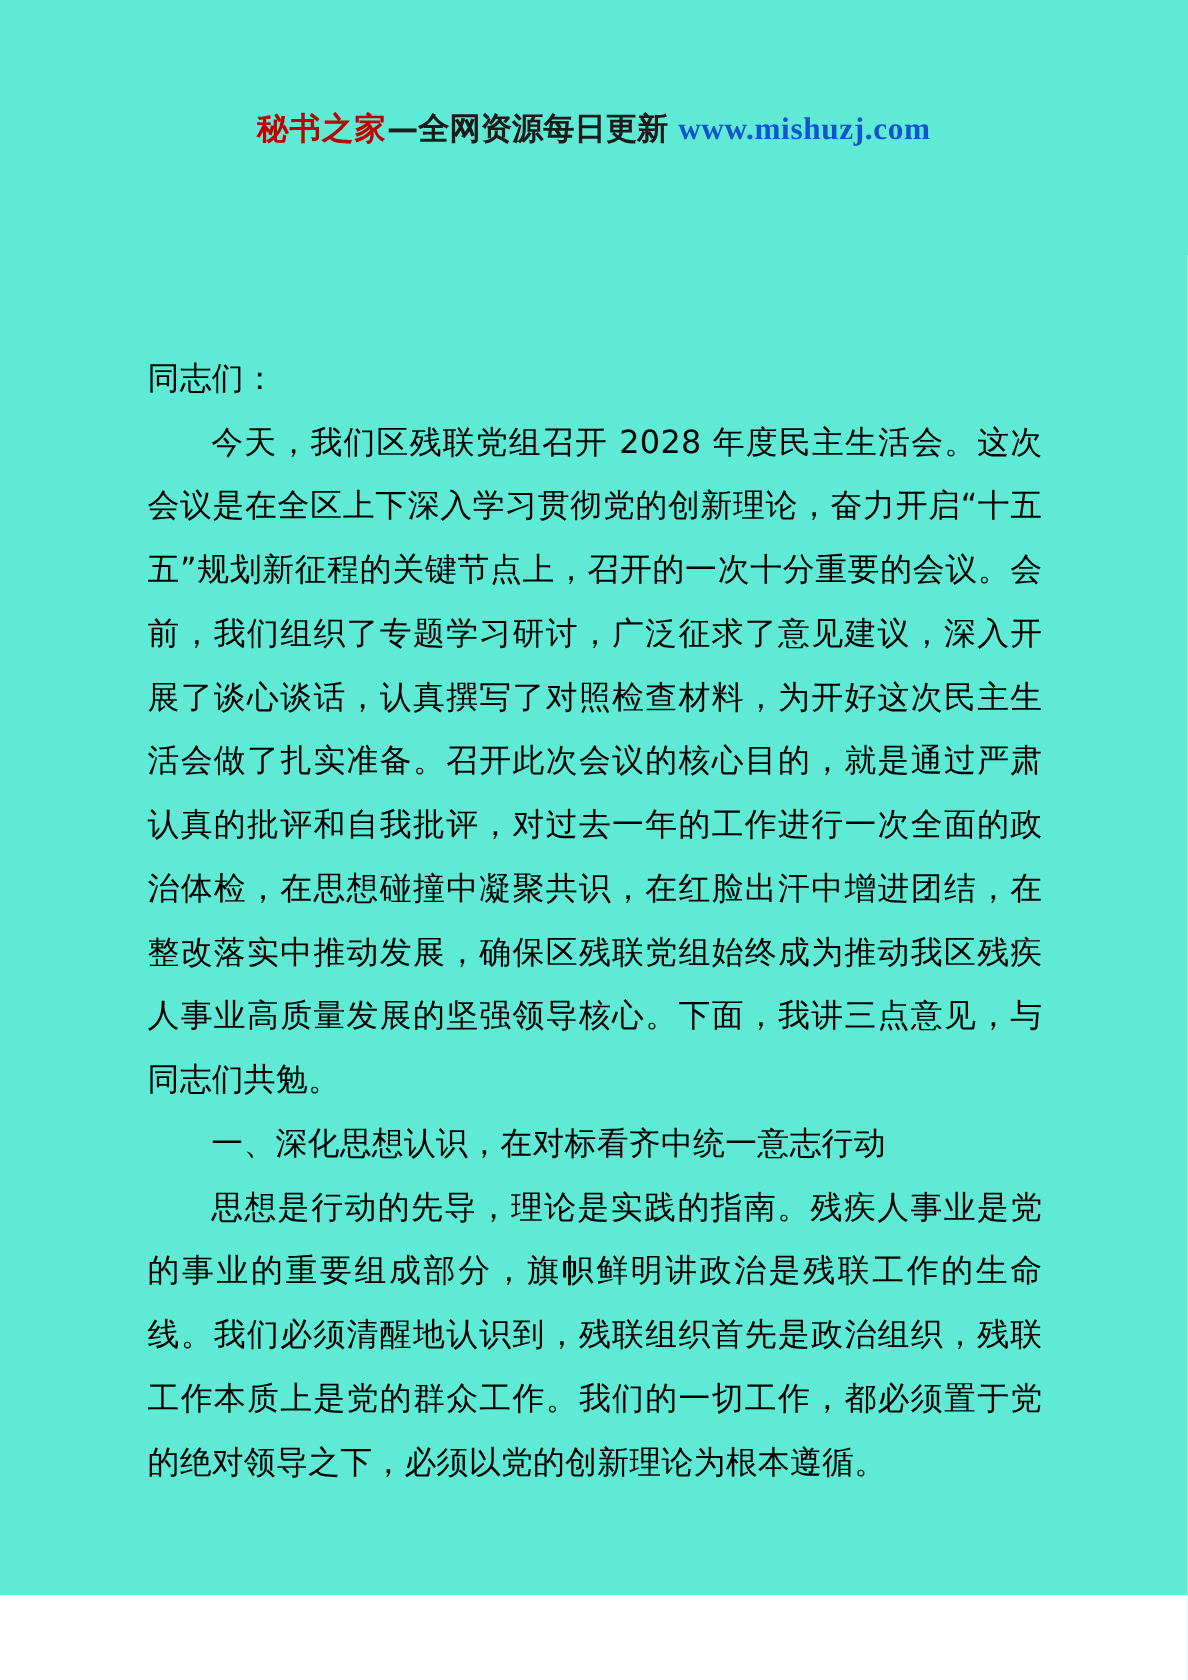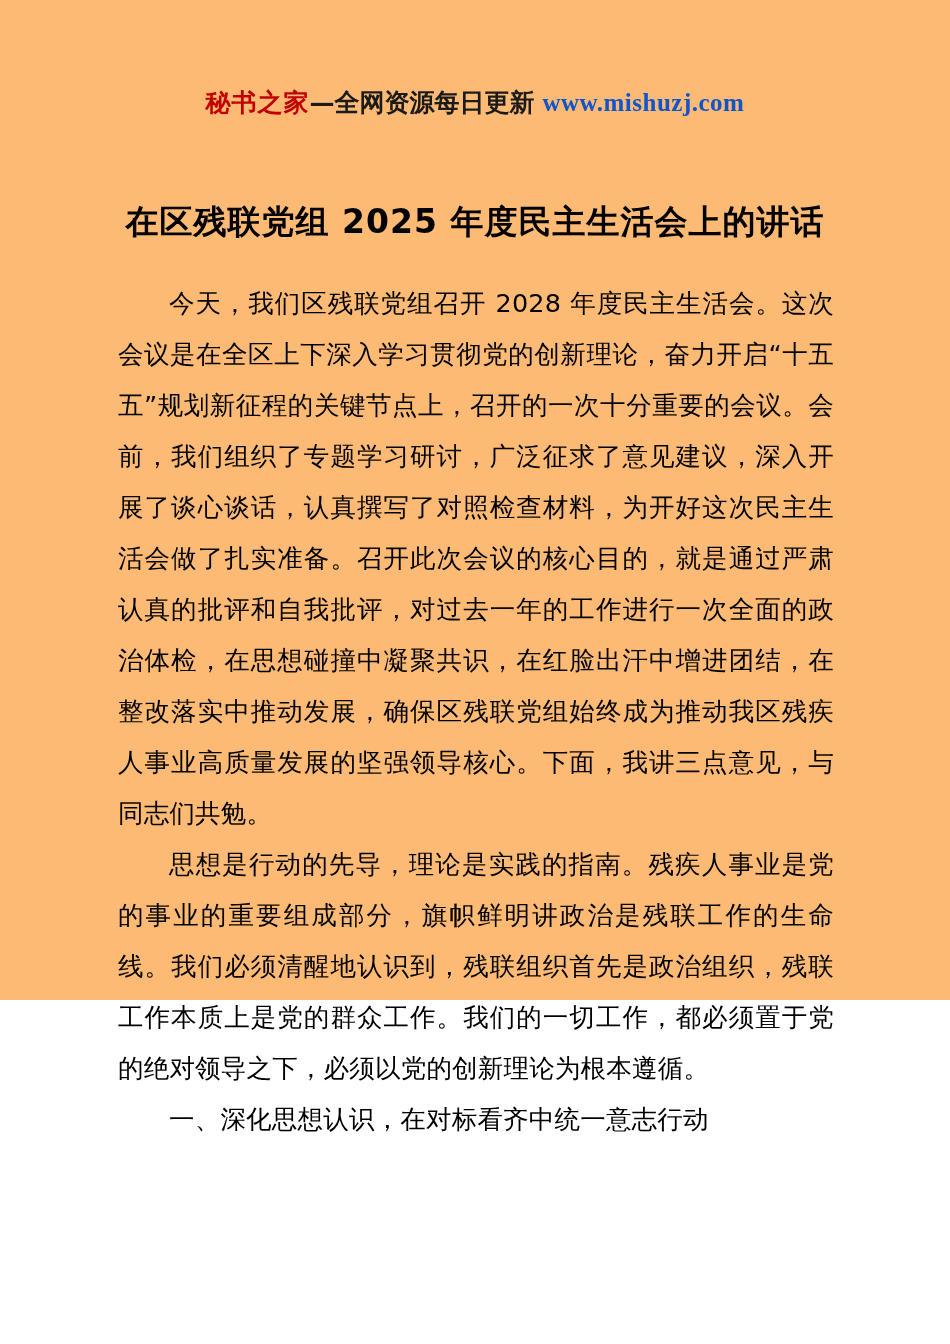--- a/index.html
+++ b/index.html
@@ -10,24 +10,24 @@
   body {
     width: 950px;
     height: 1344px;
     font-family: "DejaVu Sans", "Liberation Sans", sans-serif;
     color: #000000;
     overflow: hidden;
   }
   .page {
     position: relative;
     width: 950px;
-    height: 1000px;
+    height: 1276px;
     box-sizing: border-box;
     padding: 0;
-    background: #fdba74;
+    background: #5eead4;
   }
   .header-band {
     position: absolute;
     top: 88px;
     left: 0;
     width: 950px;
     text-align: center;
     font-size: 25px;
     line-height: 1.2;
     white-space: nowrap;
@@ -80,21 +80,21 @@
 </style>
 </head>
 <body>
 
 <div class="page">
 
   <div class="header-band">
     <span class="brand">秘书之家</span><span class="tagline">—全网资源每日更新</span> <span class="site">www.mishuzj.com</span>
   </div>
 
-  <h1 class="doc-title">在区残联党组 2025 年度民主生活会上的讲话</h1>
 
   <div class="body-text">
+    <p>同志们：</p>
     <p class="indent">今天，我们区残联党组召开 2028 年度民主生活会。这次会议是在全区上下深入学习贯彻党的创新理论，奋力开启“十五五”规划新征程的关键节点上，召开的一次十分重要的会议。会前，我们组织了专题学习研讨，广泛征求了意见建议，深入开展了谈心谈话，认真撰写了对照检查材料，为开好这次民主生活会做了扎实准备。召开此次会议的核心目的，就是通过严肃认真的批评和自我批评，对过去一年的工作进行一次全面的政治体检，在思想碰撞中凝聚共识，在红脸出汗中增进团结，在整改落实中推动发展，确保区残联党组始终成为推动我区残疾人事业高质量发展的坚强领导核心。下面，我讲三点意见，与同志们共勉。</p>
+    <p class="indent">一、深化思想认识，在对标看齐中统一意志行动</p>
     <p class="indent">思想是行动的先导，理论是实践的指南。残疾人事业是党的事业的重要组成部分，旗帜鲜明讲政治是残联工作的生命线。我们必须清醒地认识到，残联组织首先是政治组织，残联工作本质上是党的群众工作。我们的一切工作，都必须置于党的绝对领导之下，必须以党的创新理论为根本遵循。</p>
-    <p class="indent">一、深化思想认识，在对标看齐中统一意志行动</p>
   </div>
 
 </div>
 
 </body></html>

